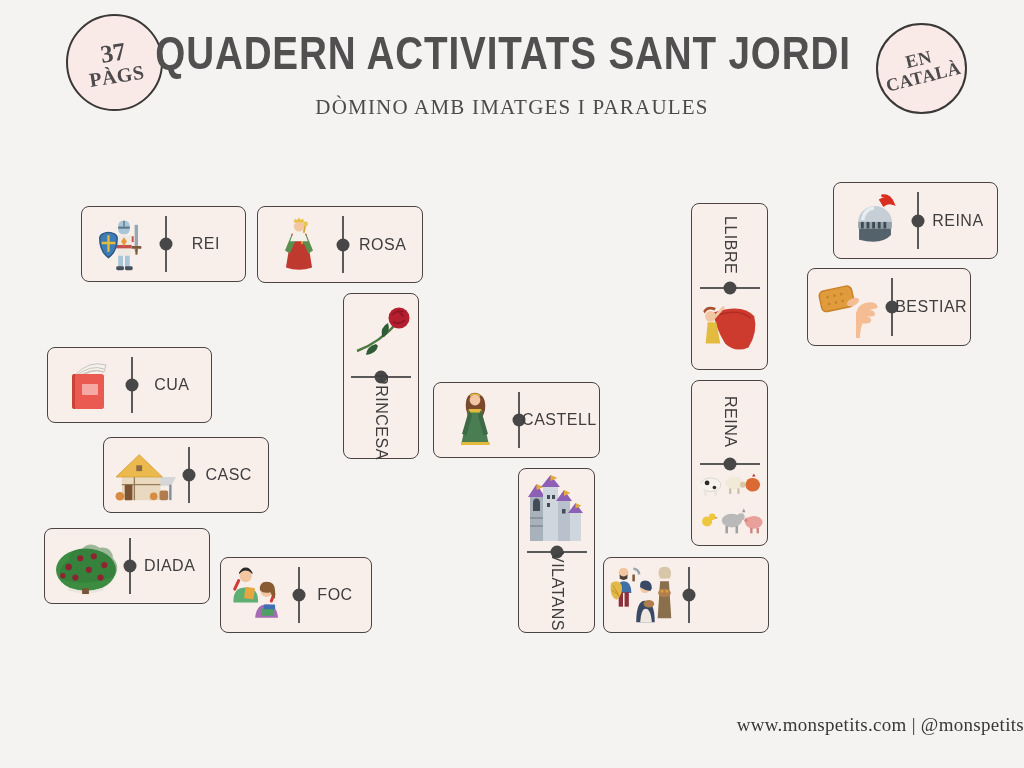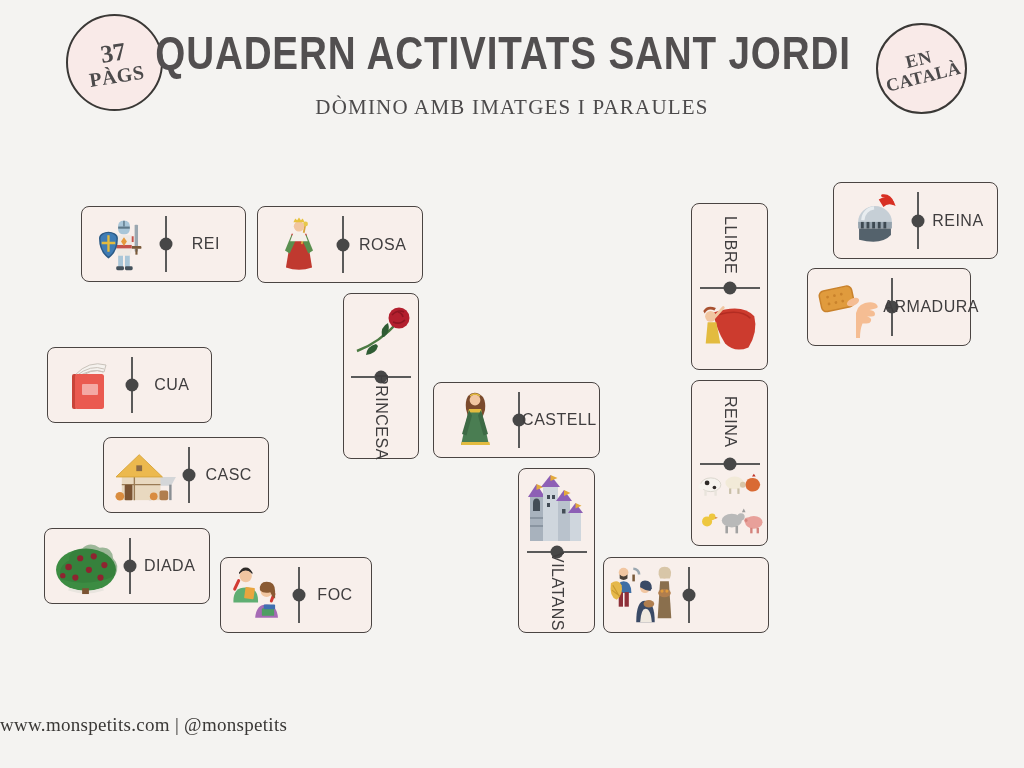--- a/index.html
+++ b/index.html
@@ -33,21 +33,21 @@
                   width:13px;height:13px;border-radius:50%;background:#474747;}
   .tile-h .divider{left:51%;top:12%;bottom:12%;width:2px;}
   .tile-v .divider{top:50%;left:10%;right:10%;height:2px;}
   .h-img{position:absolute;left:0;top:0;bottom:0;width:50%;display:flex;align-items:center;justify-content:center;}
   .h-label{position:absolute;left:54%;right:2%;top:0;bottom:0;display:flex;align-items:center;justify-content:center;
            font-size:16px;letter-spacing:.5px;color:#3f3d3e;}
   .v-half-top{position:absolute;left:0;right:0;top:0;height:50%;display:flex;align-items:center;justify-content:center;}
   .v-half-bottom{position:absolute;left:0;right:0;top:50%;bottom:0;display:flex;align-items:center;justify-content:center;}
   .v-label{writing-mode:vertical-rl;font-size:16px;letter-spacing:.5px;color:#3f3d3e;}
 
-  .footer{position:absolute;left:0;right:0;top:714px;text-align:left;
+  .footer{position:absolute;left:0;right:0;top:714px;text-align:right;
           font-family:"Liberation Serif",serif;font-size:19px;color:#3a3836;letter-spacing:.3px;}
   svg{display:block;}
 </style>
 </head>
 <body>
 
 <div class="stage">
 
   <div class="badge badge-left">
     <div class="rot">
@@ -361,18 +361,18 @@
           <circle cx="28" cy="19" r="1.4" fill="#c9822c"></circle>
           <circle cx="14" cy="26" r="1.4" fill="#c9822c"></circle>
           <circle cx="21" cy="26" r="1.4" fill="#c9822c"></circle>
           <circle cx="28" cy="26" r="1.4" fill="#c9822c"></circle>
         </g>
         <path d="M42 62 v-20 q-1 -12 9 -15 q9 -2 12 2 q2 2.5 -1.5 3.5 l-6 1.5 q5.5 0.5 5.5 4 q0 2.5 -3.5 2.5 h-4.5 q5 1 4 4.5 q-1 2.5 -4.5 2.5 h-4 q-2.5 6 -2.5 14.5 z" fill="#f5bd93"></path>
         <ellipse cx="39" cy="26" rx="6.5" ry="3.6" fill="#f5bd93" transform="rotate(-24 39 26)"></ellipse>
       </svg>
     </div>
     <div class="divider"></div>
-    <div class="h-label">ARMADURA</div>
+    <div class="h-label">BESTIAR</div>
   </div>
 
   <div class="footer">www.monspetits.com | @monspetits</div>
 
 </div>
 
 </body></html>

